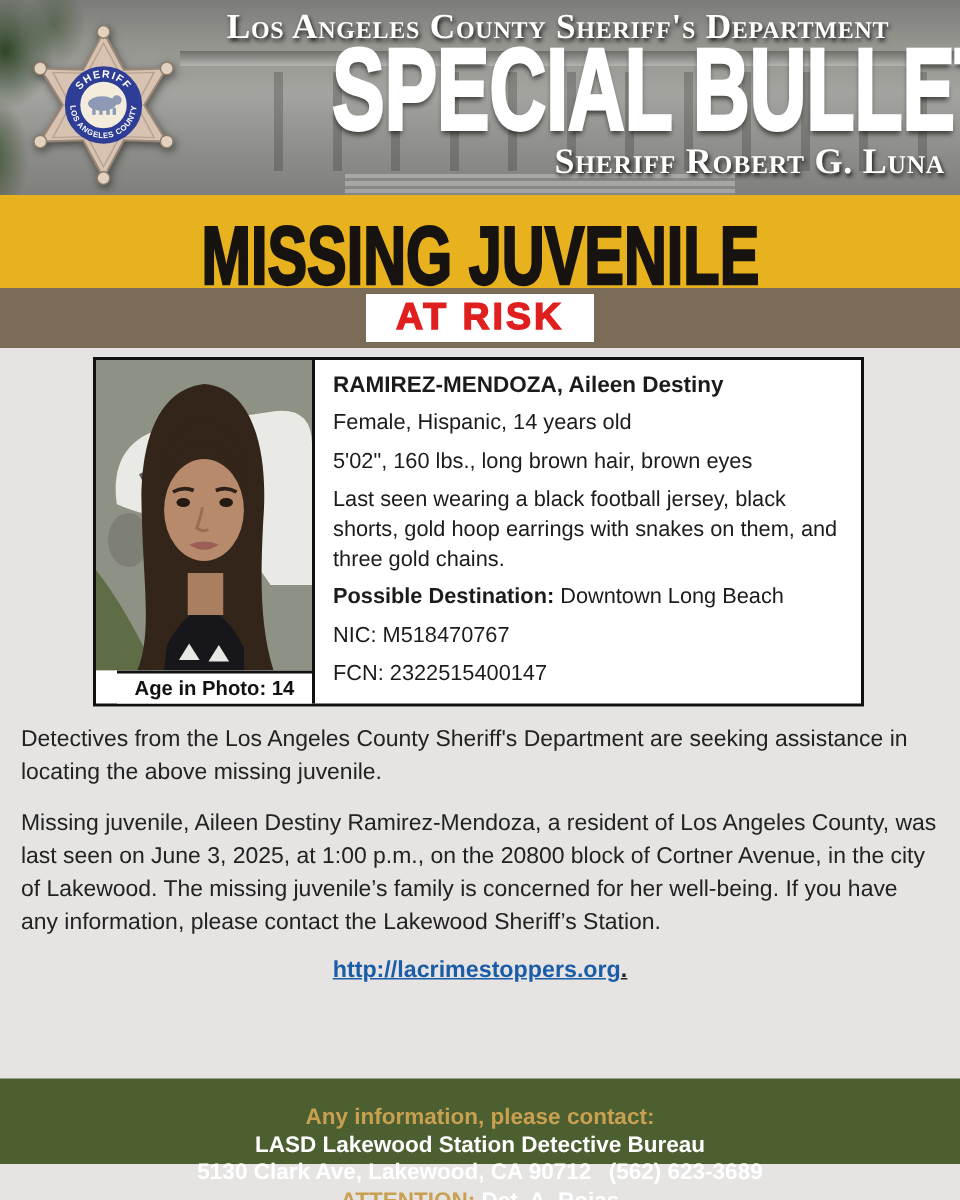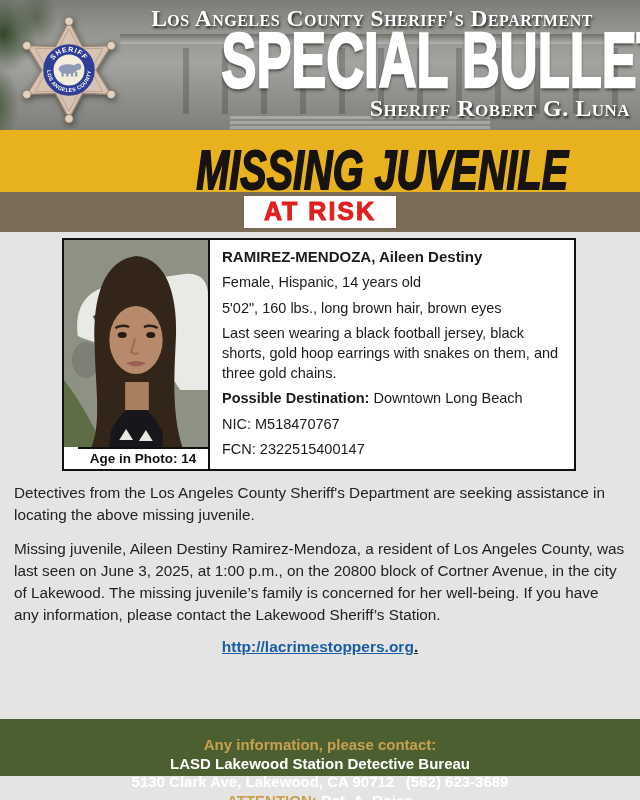--- a/index.html
+++ b/index.html
@@ -65,21 +65,21 @@
     font-family:"Liberation Serif", serif;font-variant:small-caps;
     font-size:24px;font-weight:bold;color:#ffffff;letter-spacing:.5px;
     text-shadow:1px 2px 3px rgba(0,0,0,.85);white-space:nowrap;
   }
   
   .badge{position:absolute;top:10px;left:10px;width:118px;height:120px;filter:drop-shadow(1px 2px 3px rgba(0,0,0,.5));}
   
   .yellow-band{
     position:absolute;top:130px;left:0;width:640px;height:80px;
     background:var(--accent_yellow);
-    display:flex;align-items:center;justify-content:flex-end;overflow:hidden;font-style:italic;
+    display:flex;align-items:center;justify-content:center;overflow:hidden;
   }
   .yellow-band span{
     display:inline-block;white-space:nowrap;
     font-size:55px;font-weight:bold;color:#161310;line-height:1;
     transform:scaleX(.72);transform-origin:center center;
     -webkit-text-stroke:1.8px #161310;
   }
   .brown-band{
     position:absolute;top:192px;left:0;width:640px;height:40px;
     background:var(--band_brown);

